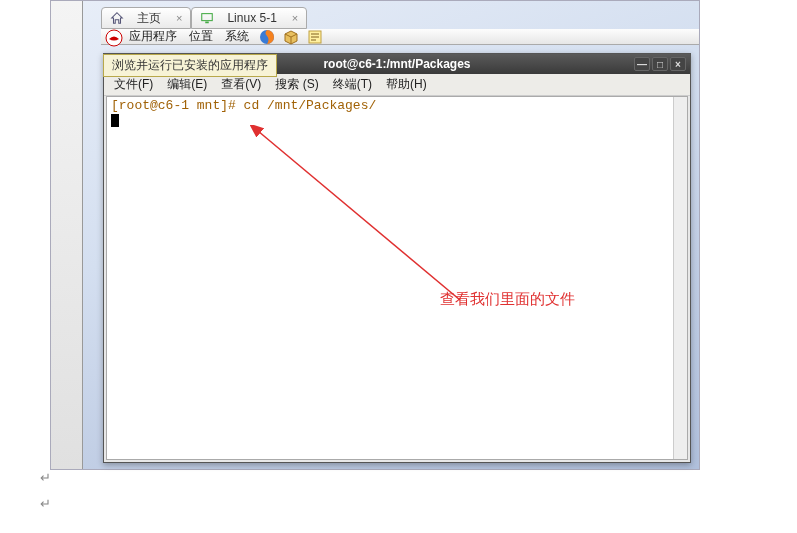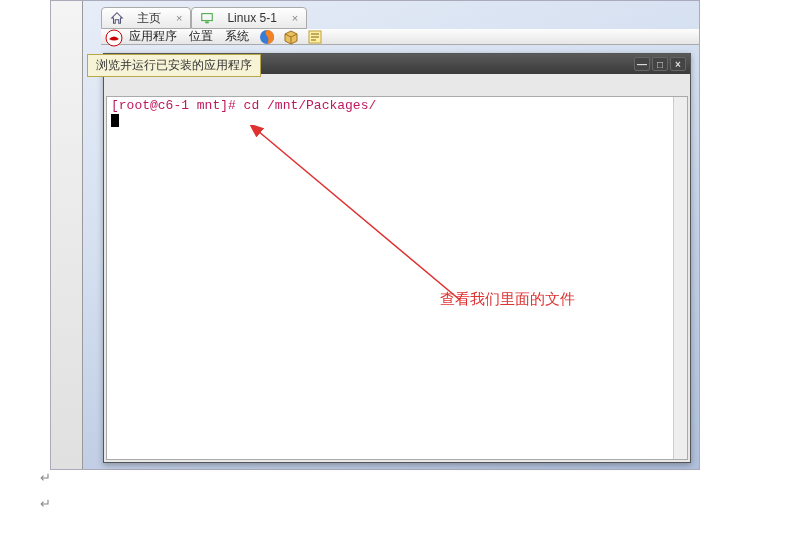--- a/index.html
+++ b/index.html
@@ -82,21 +82,21 @@
 .panel-menu { color: #222; font-size: 12px; padding: 0 4px; }
 .panel-icon {
   width: 20px; height: 20px;
   display: inline-flex;
   align-items: center;
   justify-content: center;
 }
 
 .tooltip {
   position: absolute;
-  left: 36px;
+  left: 52px;
   top: 53px;
   background: #f7f3d6;
   border: 1px solid #b8a84a;
   padding: 2px 8px;
   font-size: 12px;
   color: #333;
   z-index: 5;
 }
 
 .terminal-window {
@@ -160,21 +160,21 @@
 .terminal-body {
   position: absolute;
   top: 42px;
   left: 2px;
   right: 2px;
   bottom: 2px;
   background: #fff;
   border: 1px solid #aaa;
   font-family: "Courier New", monospace;
   font-size: 13px;
-  color: #be185d;
+  color: #a16207;
   padding: 2px 4px;
   overflow: hidden;
 }
 .term-line { white-space: pre; line-height: 14px; }
 .cursor {
   display: inline-block;
   width: 8px;
   height: 13px;
   background: #000;
   vertical-align: bottom;
@@ -258,25 +258,34 @@
           <rect x="3" y="3" width="12" height="12" fill="#fff0a0" stroke="#c0a040"></rect>
           <path d="M5 6 L13 6 M5 9 L13 9 M5 12 L10 12" stroke="#806020"></path>
         </svg>
     </span>
   </div>
 
   <div class="tooltip">浏览并运行已安装的应用程序</div>
 
   <div class="terminal-window">
     <div class="titlebar">
+      <span class="titlebar-title">root@c6-1:/mnt/Packages</span>
       <div class="window-controls">
         <div class="wctl">—</div>
         <div class="wctl">□</div>
         <div class="wctl">×</div>
       </div>
+    </div>
+    <div class="menubar">
+      <span class="menu-item">文件(F)</span>
+      <span class="menu-item">编辑(E)</span>
+      <span class="menu-item">查看(V)</span>
+      <span class="menu-item">搜索 (S)</span>
+      <span class="menu-item">终端(T)</span>
+      <span class="menu-item">帮助(H)</span>
     </div>
     <div class="terminal-body">
       <div class="term-line">[root@c6-1 mnt]# cd /mnt/Packages/</div>
       <div class="term-line"><span class="cursor"></span></div>
       <div class="term-scrollbar"></div>
     </div>
   </div>
 </div>
 
 <svg class="annotation-arrow" width="230" height="190">

